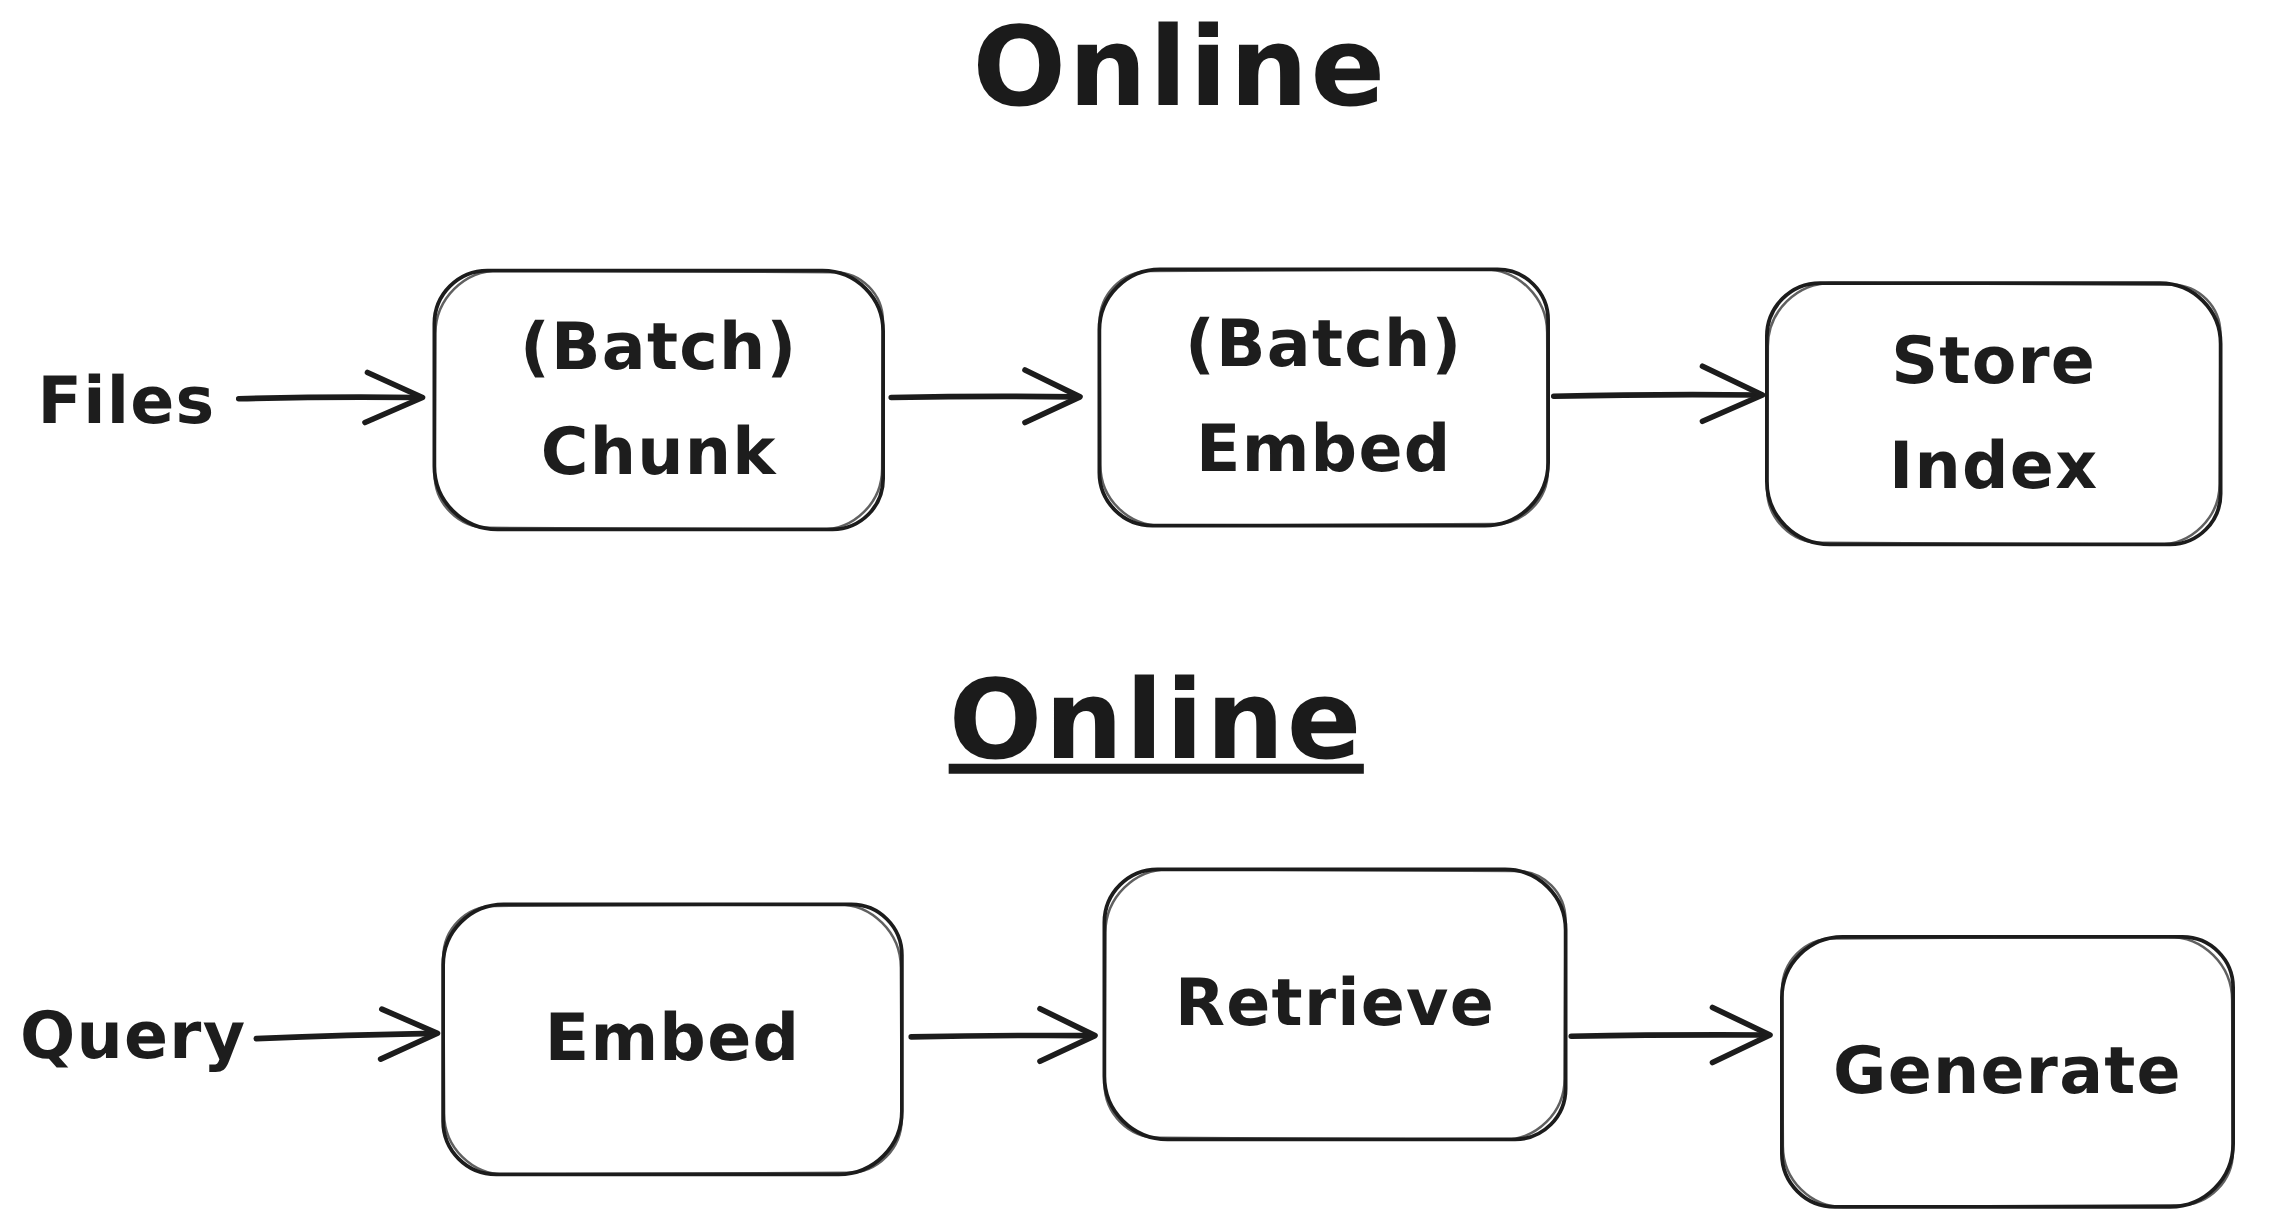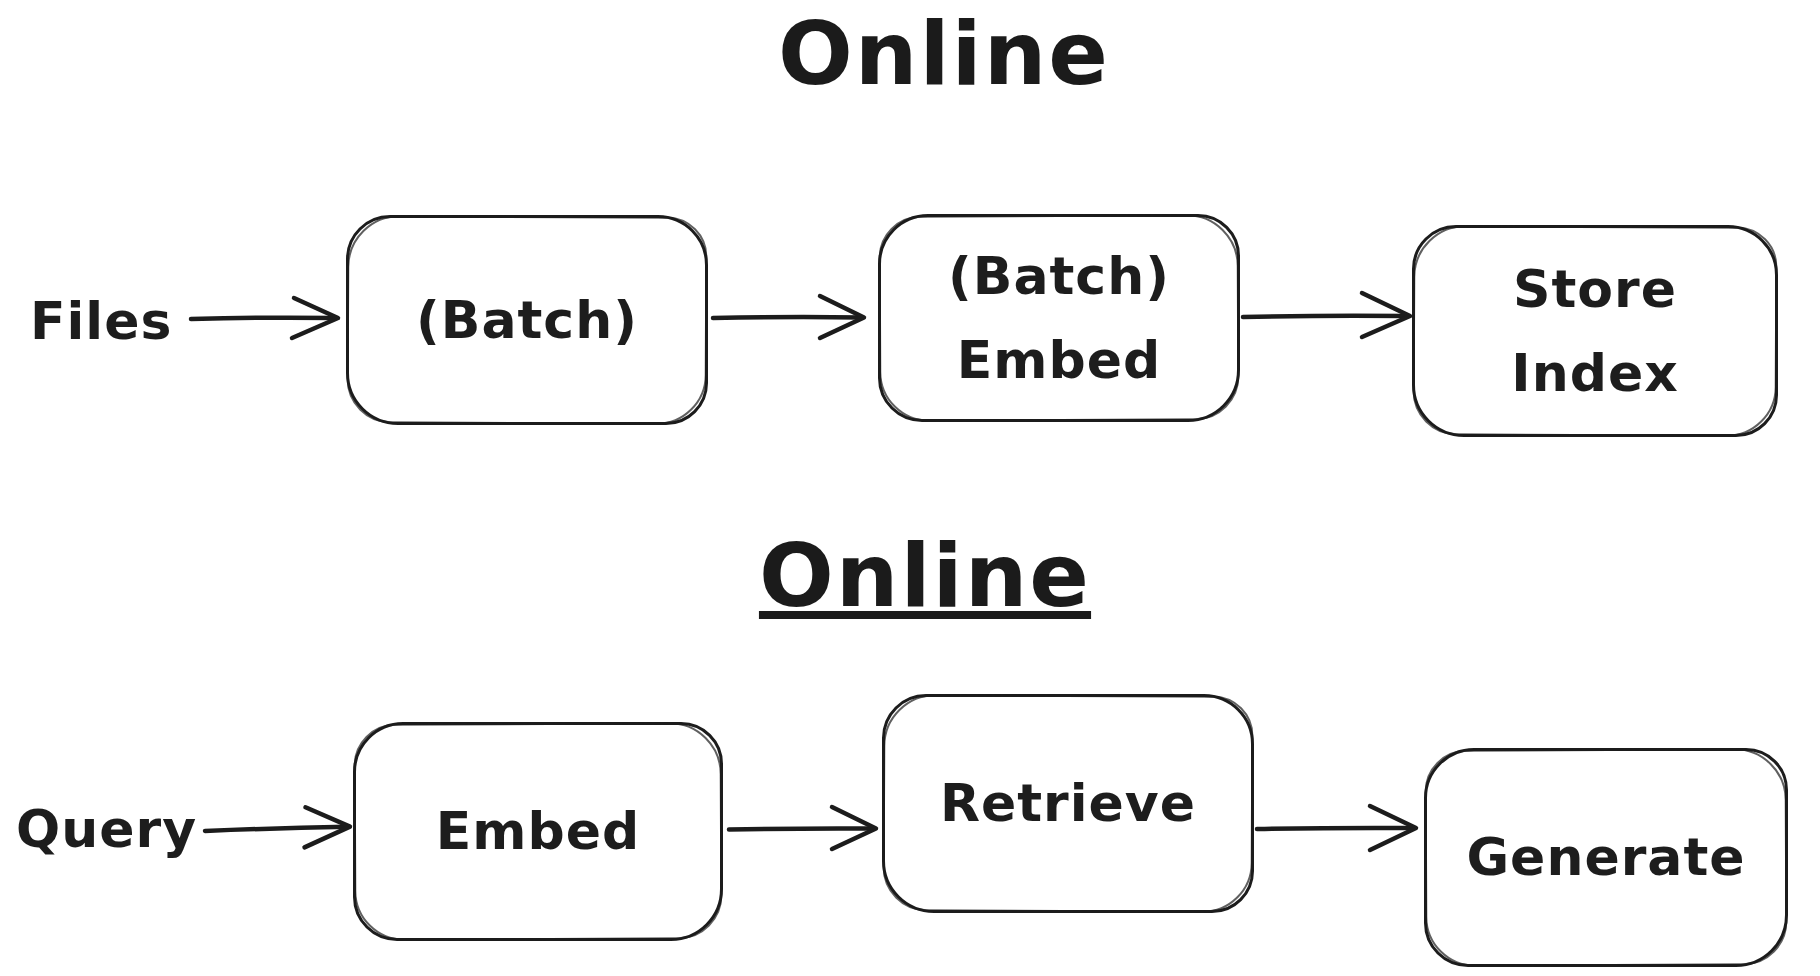--- a/index.html
+++ b/index.html
@@ -85,20 +85,21 @@
 
   <div class="side-label" style="left:30px; top:295px;">Files</div>
 
   <svg class="arrow" style="left:188px; top:288px;" width="156" height="60" viewBox="0 0 156 60">
     <path d="M3,31 Q78,29 147,30"></path>
     <path d="M106,10 L150,30 L104,50"></path>
   </svg>
 
   <div class="node sk-a" style="left:346px; top:215px; width:362px; height:210px;">
     <div class="node-line">(Batch)</div>
+    <div class="node-line">Chunk</div>
   </div>
 
   <svg class="arrow" style="left:710px; top:287px;" width="160" height="60" viewBox="0 0 160 60">
     <path d="M3,31 Q80,29.5 151,30.5"></path>
     <path d="M110,9 L154,30.5 L110,51"></path>
   </svg>
 
   <div class="node sk-b" style="left:878px; top:214px; width:362px; height:208px;">
     <div class="node-line">(Batch)</div>
     <div class="node-line">Embed</div>

